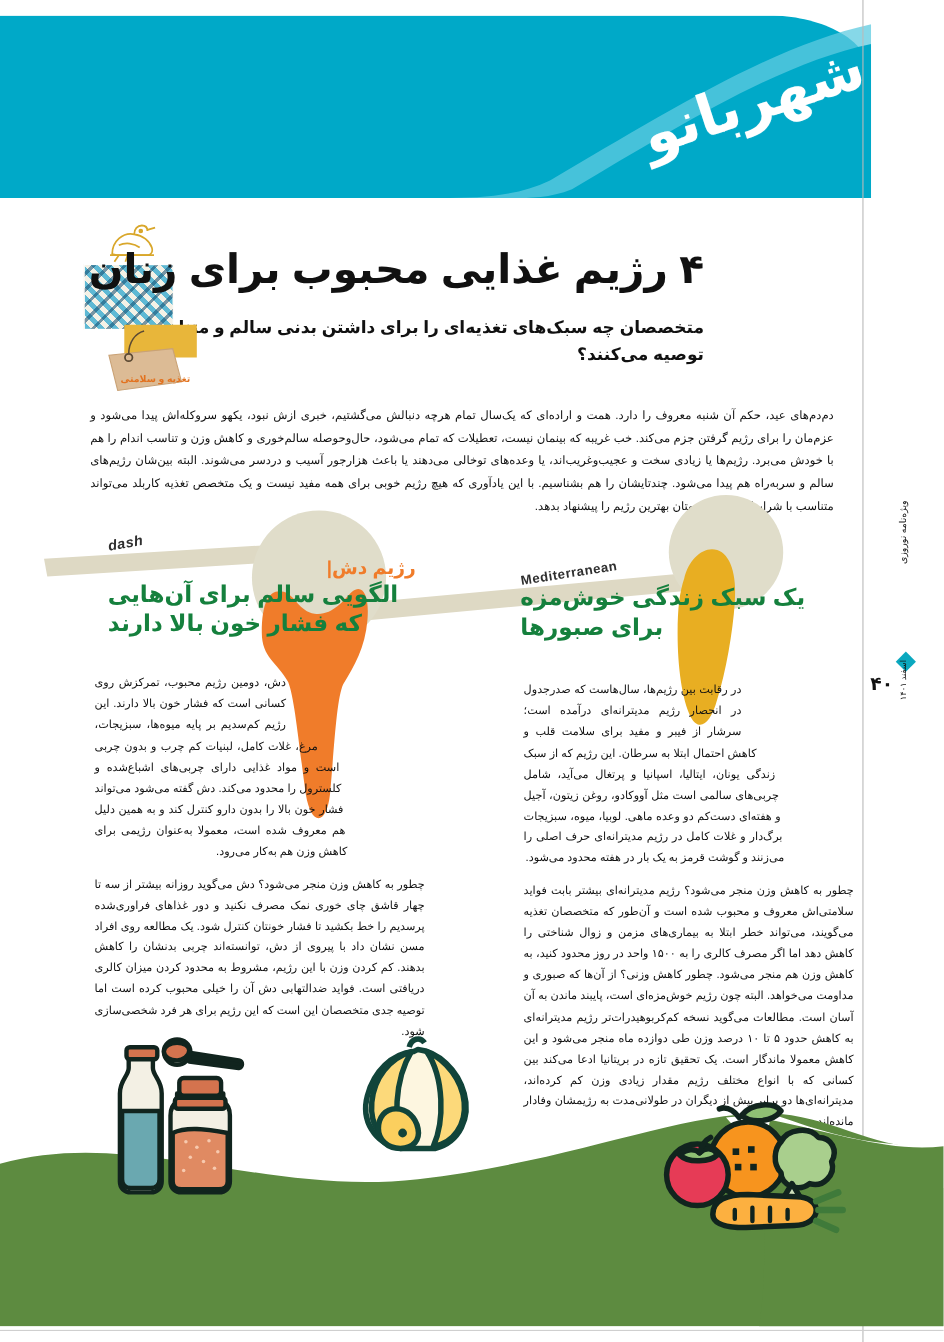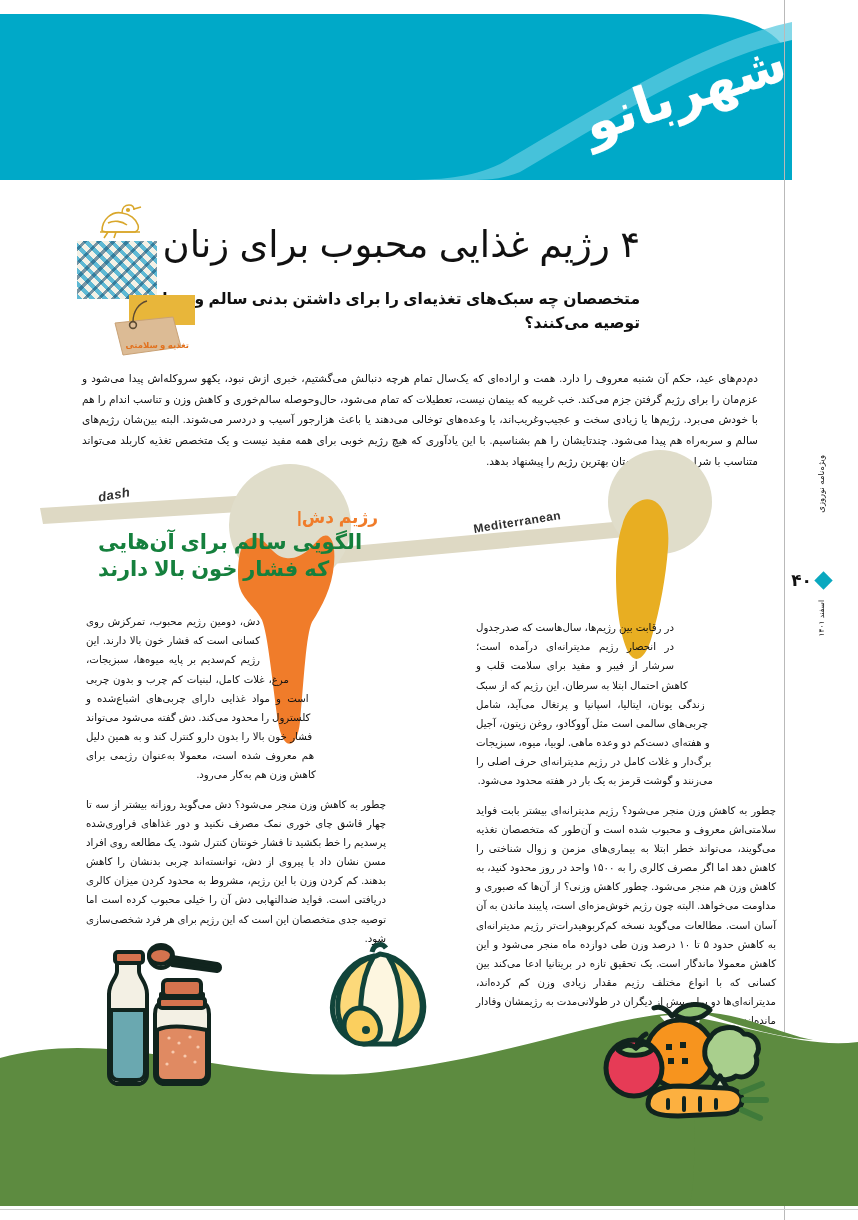--- a/index.html
+++ b/index.html
@@ -79,20 +79,21 @@
   .rail-diamond {
     width: 13px;
     height: 13px;
     background: #0aa8bf;
     transform: rotate(45deg);
   }
   .rail-pagenum {
     font-size: 17px;
     font-weight: bold;
     color: #111;
+    margin-top: 42px;
   }
   .rail-date {
     position: absolute;
     right: 6px;
     top: 600px;
     writing-mode: vertical-rl;
     transform: rotate(180deg);
     font-size: 7.5px;
     color: #111;
     white-space: nowrap;
@@ -128,38 +129,38 @@
     right: 612px;
     top: 6px;
     width: 52px;
     height: 40px;
   }
   .headline {
     position: absolute;
     right: 118px;
     top: 28px;
     font-size: 37px;
-    font-weight: normal;
+    font-weight: bold;
     color: #111111;
     white-space: nowrap;
     letter-spacing: -1px;
   }
   .subhead {
     position: absolute;
     right: 118px;
     top: 92px;
     width: 520px;
     font-size: 15.5px;
     font-weight: bold;
     color: #111111;
     line-height: 1.55;
   }
   .tag-badge {
     position: absolute;
-    right: 563px;
+    right: 579px;
     top: 100px;
     width: 86px;
     height: 62px;
     text-decoration: underline;
   }
   .tag-badge .tagtext {
     position: absolute;
     right: 6px;
     bottom: 7px;
     font-size: 8.5px;
@@ -379,20 +380,21 @@
   </div>
 
   <div class="col-head-left">
     <span class="latin-label">dash</span>
     <span class="kicker">رژیم دش|</span>
     <span class="col-title">الگویی سالم برای آن‌هایی که فشار خون بالا دارند</span>
   </div>
 
   <div class="col-head-right">
     <span class="latin-label med">Mediterranean</span>
+    <span class="col-title">یک سبک زندگی خوش‌مزه برای صبورها</span>
   </div>
 
   <div class="col-body col-left-body">
     <div class="flow-block">
       <div class="float-pin-left"></div>
       <p>دش، دومین رژیم محبوب، تمرکزش روی کسانی است که فشار خون بالا دارند. این رژیم کم‌سدیم بر پایه میوه‌ها، سبزیجات، مرغ، غلات کامل، لبنیات کم چرب و بدون چربی است و مواد غذایی دارای چربی‌های اشباع‌شده و کلسترول را محدود می‌کند. دش گفته می‌شود می‌تواند فشار خون بالا را بدون دارو کنترل کند و به همین دلیل هم معروف شده است، معمولا به‌عنوان رژیمی برای کاهش وزن هم به‌کار می‌رود.</p>
     </div>
     <p>چطور به کاهش وزن منجر می‌شود؟ دش می‌گوید روزانه بیشتر از سه تا چهار قاشق چای خوری نمک مصرف نکنید و دور غذاهای فراوری‌شده پرسدیم را خط بکشید تا فشار خونتان کنترل شود. یک مطالعه روی افراد مسن نشان داد با پیروی از دش، توانسته‌اند چربی بدنشان را کاهش بدهند. کم کردن وزن با این رژیم، مشروط به محدود کردن میزان کالری دریافتی است. فواید ضدالتهابی دش آن را خیلی محبوب کرده است اما توصیه جدی متخصصان این است که این رژیم برای هر فرد شخصی‌سازی شود.</p>
   </div>
 

